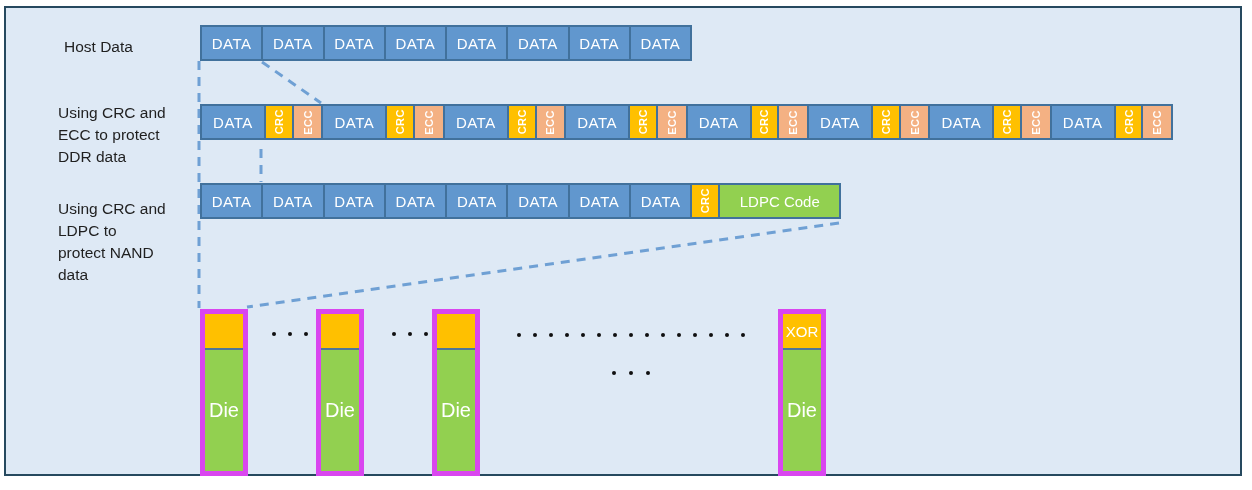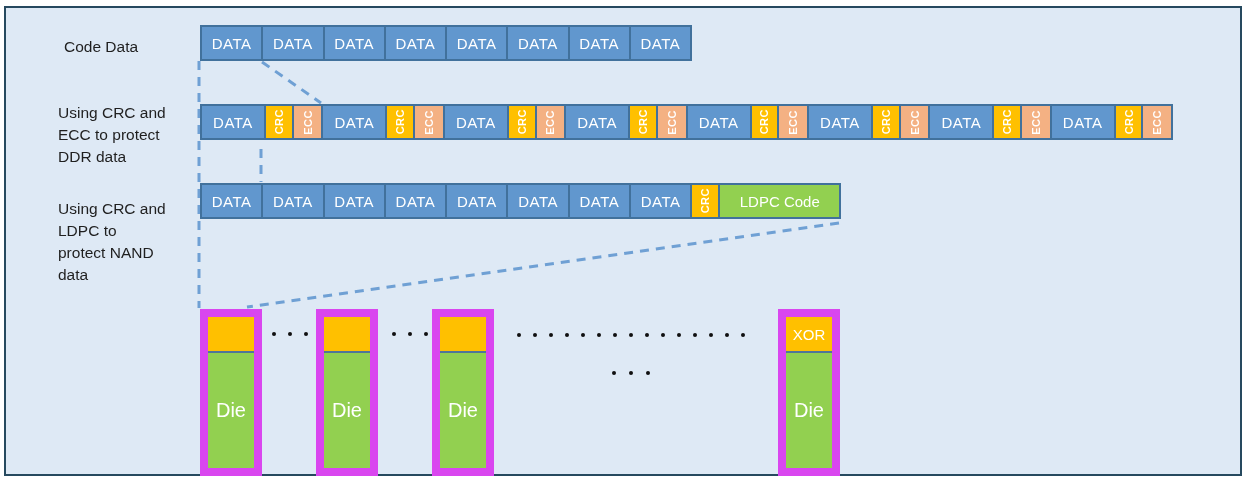--- a/index.html
+++ b/index.html
@@ -66,22 +66,22 @@
   .vtext {
     writing-mode:vertical-rl;
     transform:rotate(180deg);
     font-size:11px;
     font-weight:bold;
     letter-spacing:0.5px;
   }
 
   .die {
     position:absolute; top:309px;
-    width:62px; height:167px;
-    border:8px solid #d946ef;
+    width:48px; height:167px;
+    border:5px solid #d946ef;
     box-sizing:border-box;
     background:#92d050;
     display:flex; flex-direction:column;
   }
   .die-1 { left:200px; } .die-2 { left:316px; }
   .die-3 { left:432px; } .die-4 { left:778px; }
   .die .cap {
     height:34px; flex:0 0 34px;
     background:#ffc000;
     border-bottom:2px solid #4f7698;
@@ -106,21 +106,21 @@
 
 <div class="panel"></div>
 
 <svg class="dash-layer" width="1252" height="490" viewBox="0 0 1252 490">
   <path d="M262 62 L321 103" stroke="#6fa0d4" stroke-width="3" stroke-dasharray="9 7" fill="none"></path>
   <path d="M199 61 L199 308" stroke="#6fa0d4" stroke-width="3" stroke-dasharray="9 7" fill="none"></path>
   <path d="M261 149 L261 182" stroke="#6fa0d4" stroke-width="3" stroke-dasharray="9 7" fill="none"></path>
   <path d="M839 223 L247 307" stroke="#6fa0d4" stroke-width="3" stroke-dasharray="9 7" fill="none"></path>
 </svg>
 
-<div class="side-label lbl-host">Code Data</div>
+<div class="side-label lbl-host">Host Data</div>
 <div class="side-label lbl-ddr">Using CRC and
 ECC to protect
 DDR data</div>
 <div class="side-label lbl-nand">Using CRC and
 LDPC to
 protect NAND
 data</div>
 
 <div class="row row-host">
     <div class="block data">

